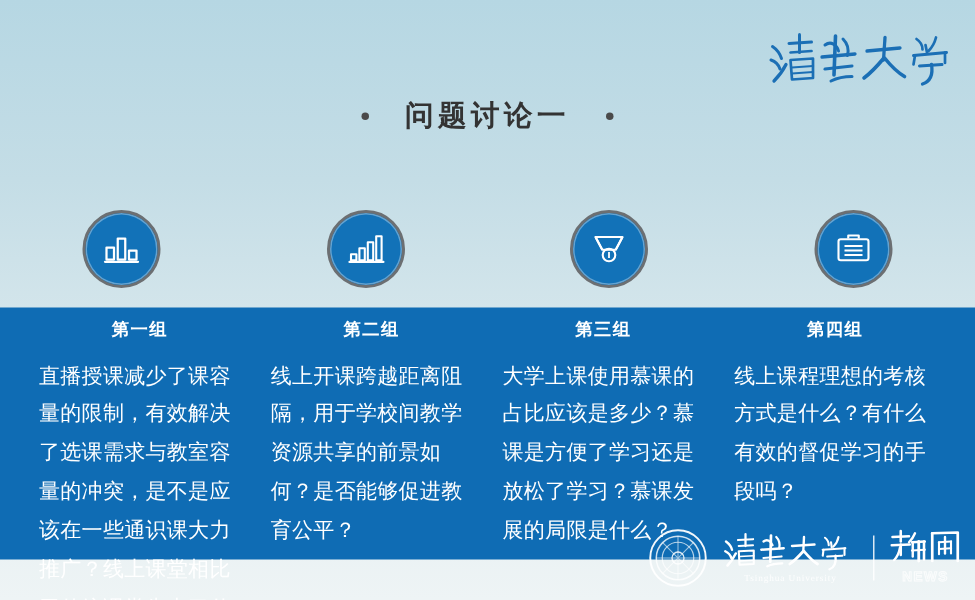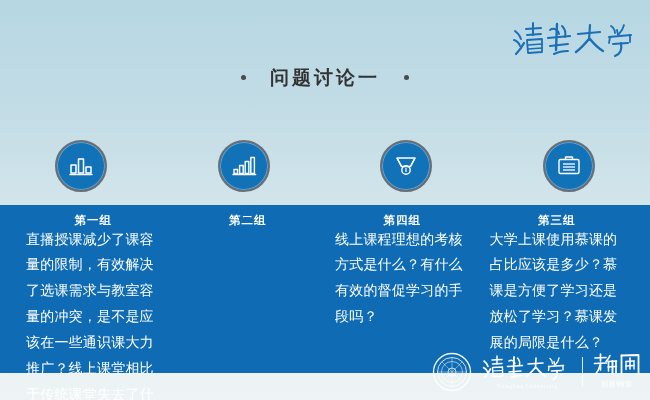--- a/index.html
+++ b/index.html
@@ -67,21 +67,21 @@
     padding:10px 16px 0 16px;
   }
   .text-col {
     flex:1 1 0;
     padding:0 10px;
     display:flex; flex-direction:column; align-items:center;
   }
   .group-title {
     font-size:11.5px; font-weight:bold; color:#ffffff;
     letter-spacing:1px; line-height:1;
-    white-space:nowrap;
+    margin-bottom:12px; white-space:nowrap;
   }
   .group-body {
     font-size:14px; color:#ffffff; line-height:1.85;
     text-align:left; letter-spacing:.2px;
     width:100%;
   }
 
   
   #footer {
     position:absolute; left:0; bottom:0; width:650px; height:52px;
@@ -219,30 +219,31 @@
   <div id="band">
     <div id="band-inner">
 
       <div class="text-col">
         <div class="group-title">第一组</div>
         <div class="group-body">直播授课减少了课容量的限制，有效解决了选课需求与教室容量的冲突，是不是应该在一些通识课大力推广？线上课堂相比于传统课堂失去了什么？</div>
       </div>
 
       <div class="text-col">
         <div class="group-title">第二组</div>
+        <div class="group-body">线上开课跨越距离阻隔，用于学校间教学资源共享的前景如何？是否能够促进教育公平？</div>
+      </div>
+
+      <div class="text-col">
+        <div class="group-title">第三组</div>
+        <div class="group-body">大学上课使用慕课的占比应该是多少？慕课是方便了学习还是放松了学习？慕课发展的局限是什么？</div>
       </div>
 
       <div class="text-col">
         <div class="group-title">第四组</div>
         <div class="group-body">线上课程理想的考核方式是什么？有什么有效的督促学习的手段吗？</div>
-      </div>
-
-      <div class="text-col">
-        <div class="group-title">第三组</div>
-        <div class="group-body">大学上课使用慕课的占比应该是多少？慕课是方便了学习还是放松了学习？慕课发展的局限是什么？</div>
       </div>
 
     </div>
   </div>
 
   <div id="footer">
     <div id="footer-brand">
 
       <div id="seal">
         <svg viewBox="0 0 40 40" xmlns="http://www.w3.org/2000/svg">

